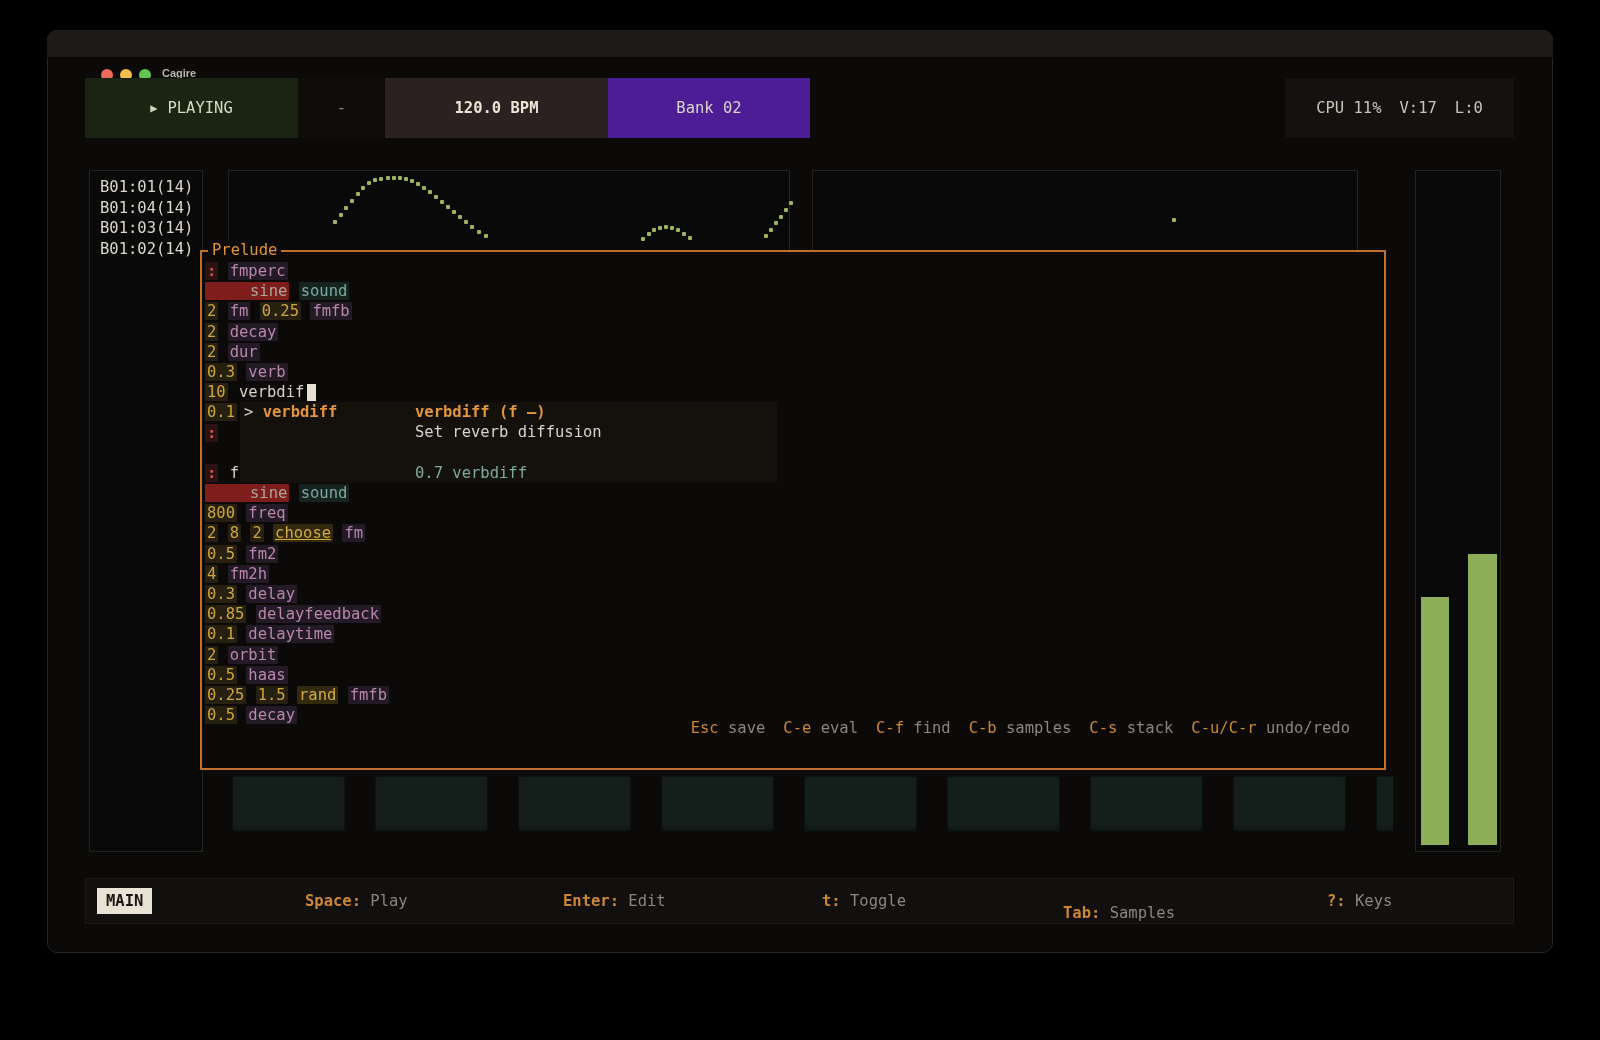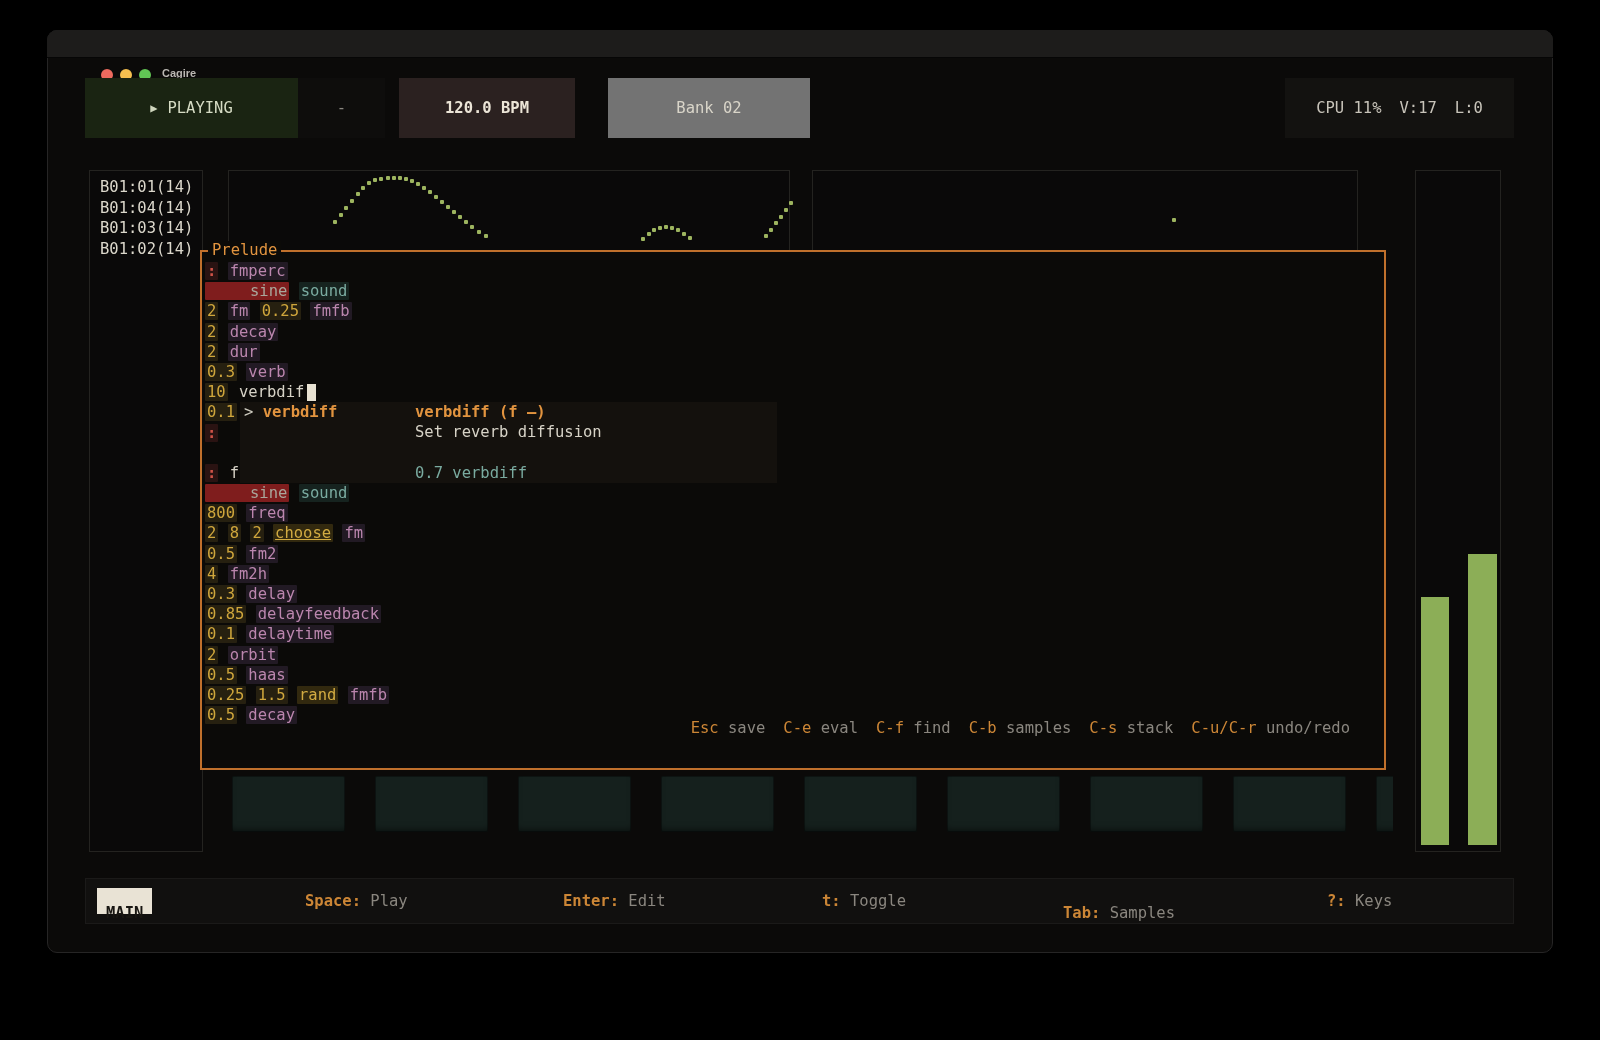--- a/index.html
+++ b/index.html
@@ -23,22 +23,22 @@
   .tl{position:absolute;top:39px;width:12px;height:12px;border-radius:50%;}
   .tl.r{left:54px;background:#ed6a5e;} .tl.y{left:73px;background:#f5bf4f;} .tl.g{left:92px;background:#61c554;}
   .wintitle{position:absolute;left:115px;top:37px;font-family:"Liberation Sans",sans-serif;
     font-size:11px;font-weight:bold;color:#bab7b2;}
 
   
   .seg{position:absolute;top:78px;height:60px;display:flex;align-items:center;justify-content:center;white-space:pre;}
   .seg-playing{left:85px;width:213px;background:#1a2412;color:#d6dcc4;}
   .seg-playing .picon{font-size:12px;margin-right:10px;color:#cfd6bd;}
   .seg-dash{left:298px;width:87px;background:#0e0d0c;color:#8a8780;}
-  .seg-bpm{left:399px;width:176px;background:#2b2120;color:#ece5d7;font-weight:bold;}
-  .seg-bank{left:608px;width:202px;background:#737373;}
+  .seg-bpm{left:385px;width:223px;background:#2b2120;color:#ece5d7;font-weight:bold;}
+  .seg-bank{left:608px;width:202px;background:#4c1d95;}
   .seg-pattern{left:810px;width:475px;background:#152019;}
   .seg-stats{left:1285px;width:229px;background:#131210;color:#c8c4ba;gap:18px;}
 
   
   .panel{position:absolute;border:1px solid #242320;background:#0a0909;}
   .sidebar{left:89px;top:170px;width:114px;height:682px;padding:6px 0 0 10px;}
   .sb-item{height:20.5px;line-height:20.5px;color:#dcd8cc;white-space:pre;}
   .wave1{left:228px;top:170px;width:562px;height:84px;}
   .wave2{left:812px;top:170px;width:546px;height:84px;}
   .meterpanel{left:1415px;top:170px;width:86px;height:682px;}
@@ -78,21 +78,21 @@
   .pop-desc{left:175px;top:20.2px;color:#d7d3c7;}
   .pop-ex{left:175px;top:60.6px;color:var(--type-teal);}
 
   
   .ed-footer{position:absolute;right:34px;bottom:10px;line-height:20px;white-space:pre;z-index:3;}
   .khint{margin-left:18px;}
   .khint:first-child{margin-left:0;}
   .khint .k{color:var(--key-orange);font-weight:normal;margin-top:28px;}
   .khint .l{color:var(--hint-gray);}
   .bottombar{position:absolute;left:85px;top:878px;width:1429px;height:46px;background:#11100f;border:1px solid #1b1a19;}
-  .mode-badge{position:absolute;left:97px;top:888px;height:26px;padding:12px 9px;line-height:26px;
+  .mode-badge{position:absolute;left:97px;top:888px;height:26px;padding:0 9px;line-height:26px;
     background:var(--badge-cream);color:#181612;font-weight:bold;}
   .bhint{position:absolute;top:878px;height:46px;line-height:46px;white-space:pre;}
   .bhint .k{color:var(--key-orange);font-weight:bold;}
   .bhint .l{color:var(--hint-gray);}
   .bh0{left:305px;} .bh1{left:563px;} .bh2{left:822px;} .bh3{left:1063px;margin-top:12px;} .bh4{left:1327px;}
 </style>
 </head>
 <body>
 
 <div class="stage">

